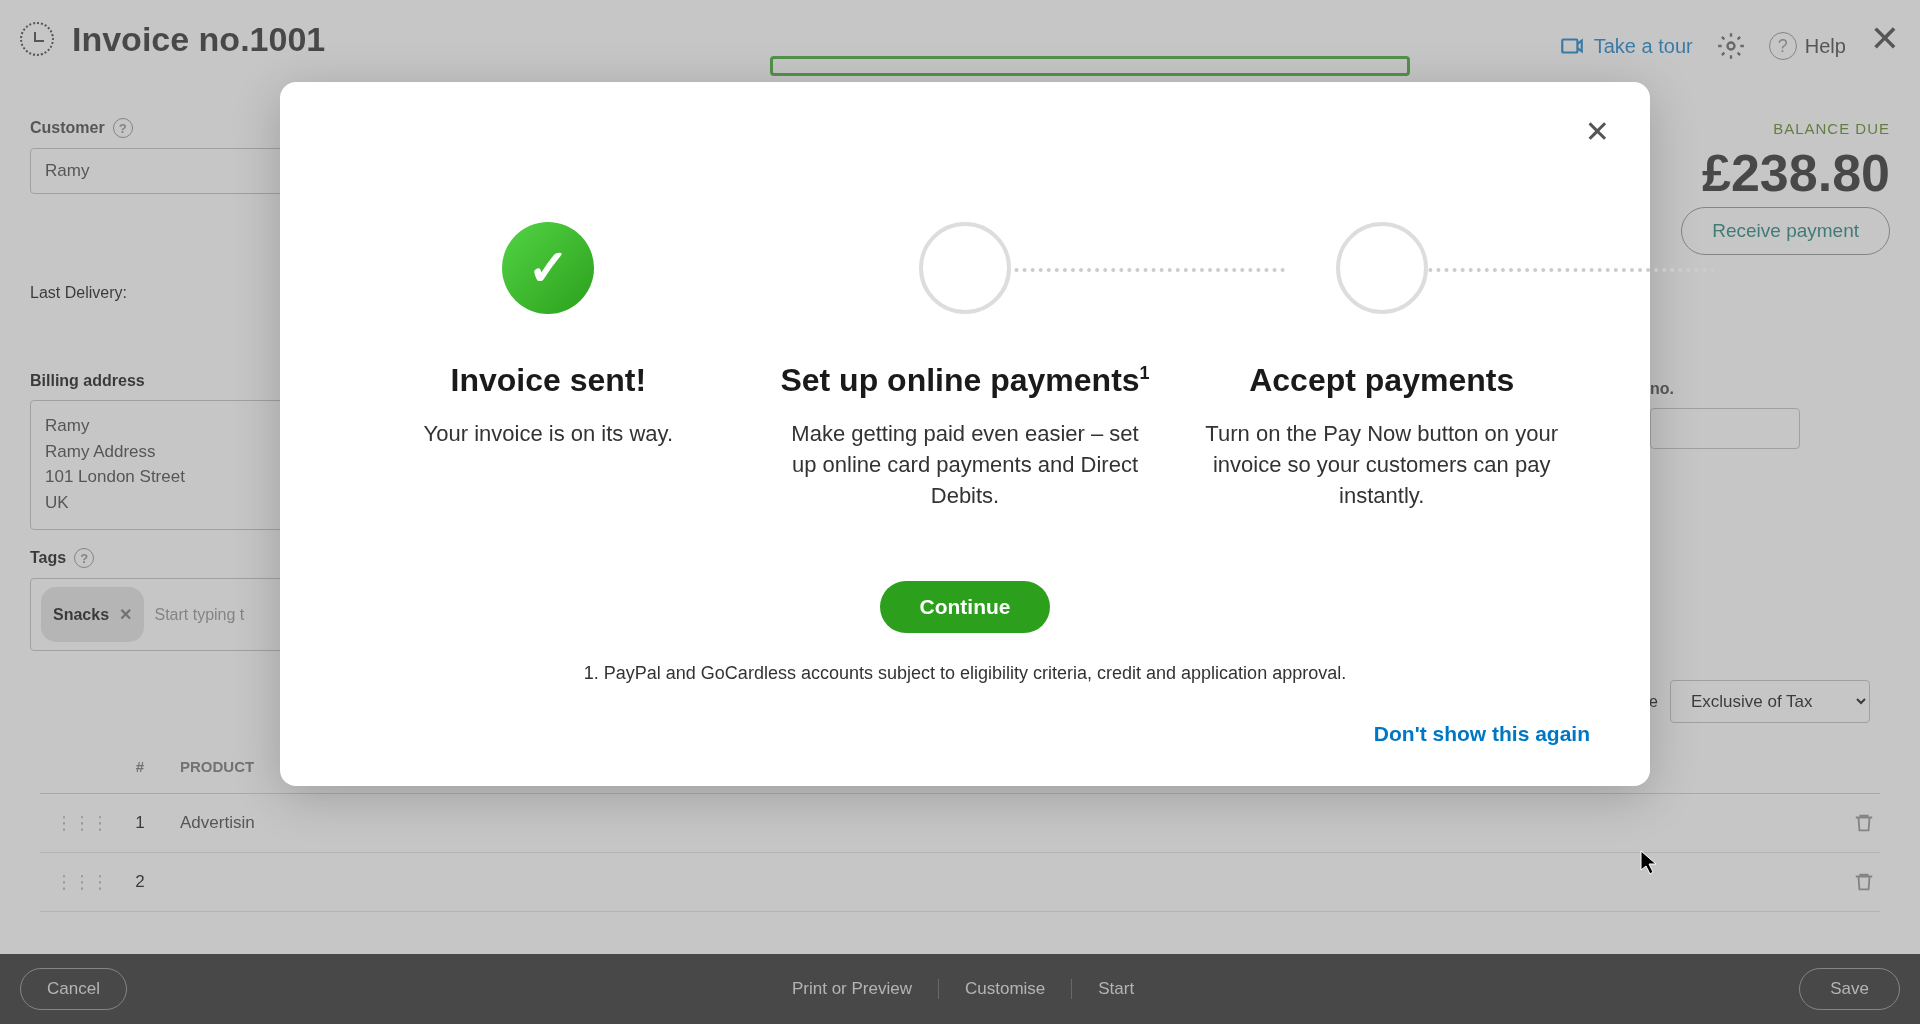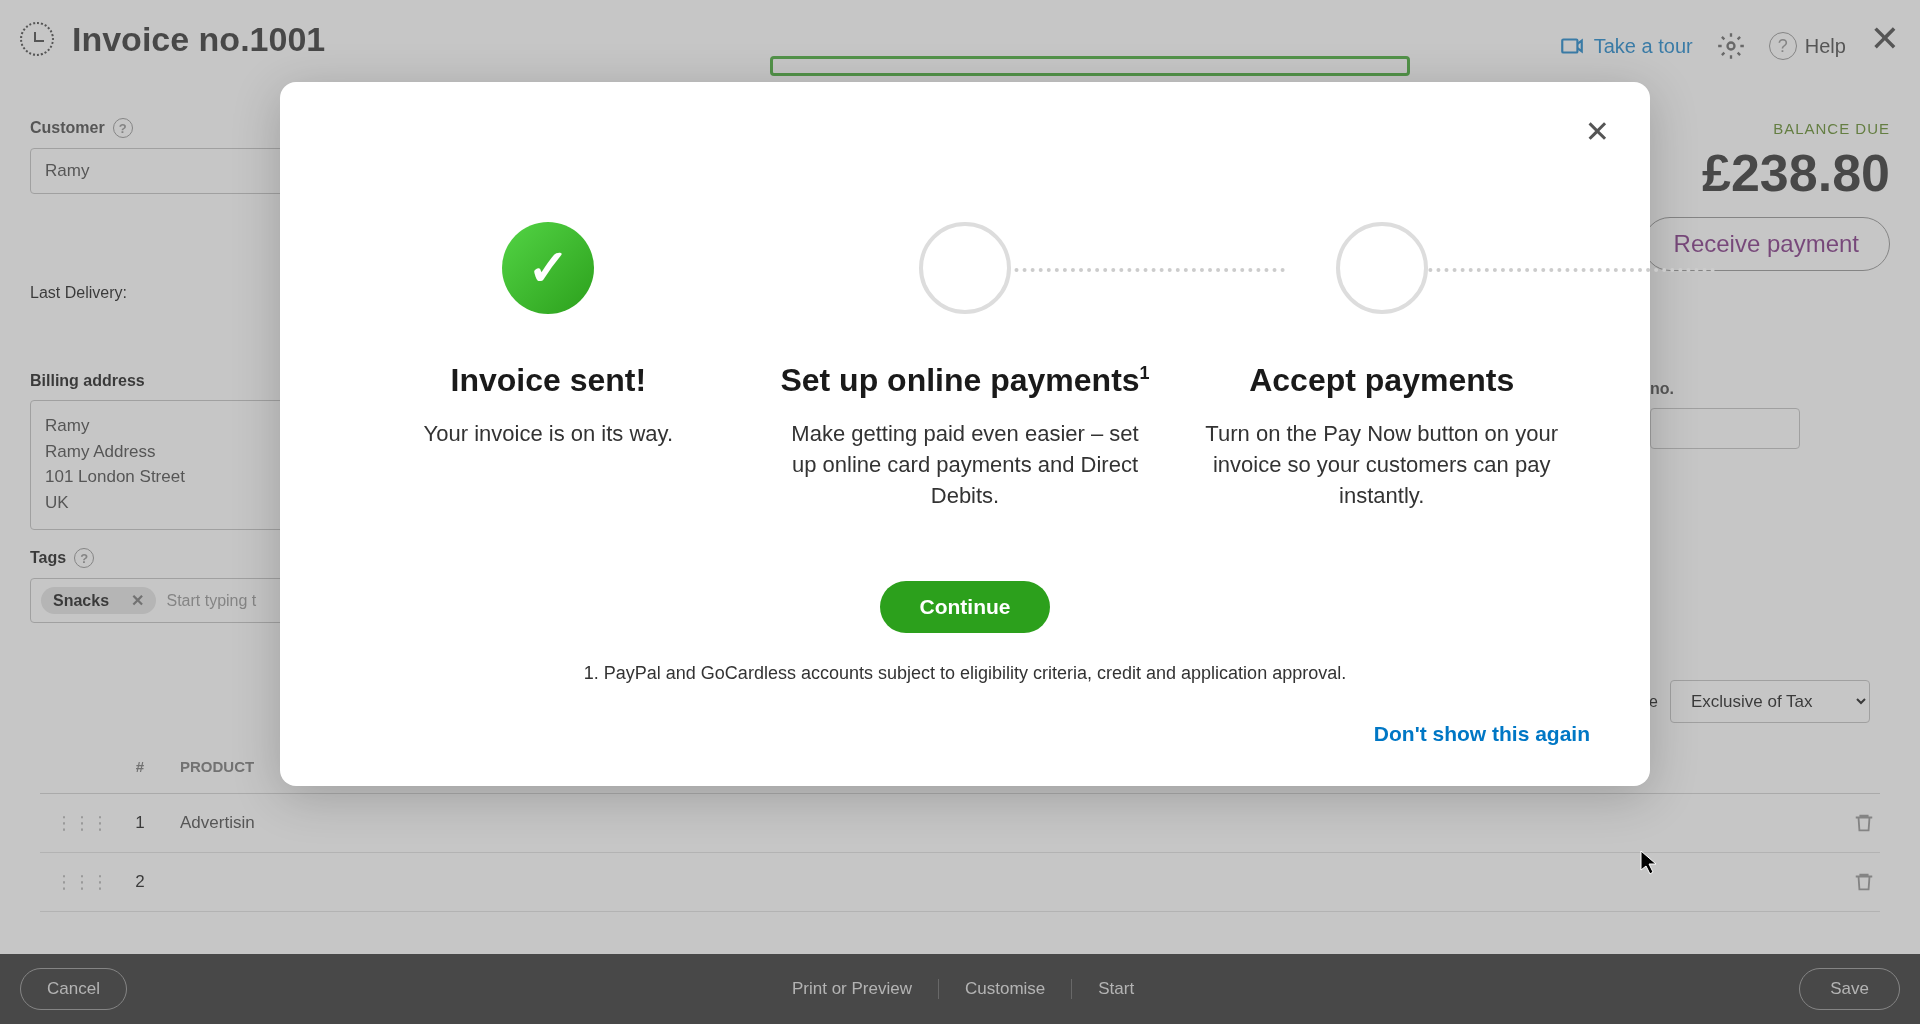--- a/index.html
+++ b/index.html
@@ -19,33 +19,33 @@
 .tour-link { display: flex; align-items: center; gap: 8px; color: #0077c5; font-size: 20px; cursor: pointer; }
 .icon-wrap { width: 28px; height: 28px; display: flex; align-items: center; justify-content: center; }
 .gear-svg { width: 30px; height: 30px; }
 .help-link { display: flex; align-items: center; gap: 8px; font-size: 20px; color: #333; cursor: pointer; }
 .close-main { font-size: 36px; color: #333; cursor: pointer; font-weight: 300; }
 
 
 .balance-area { position: absolute; right: 30px; top: 120px; text-align: right; }
 .balance-label { font-size: 15px; color: #4d7c0f; letter-spacing: 1px; }
 .balance-amount { font-size: 52px; font-weight: 700; color: #1a1a1a; margin-top: 6px; }
-.receive-btn { margin-top: 14px; padding: 12px 30px; border: 1.5px solid #888; border-radius: 30px; background: transparent; font-size: 24px; color: #701a75; cursor: pointer; }
+.receive-btn { margin-top: 4px; padding: 12px 30px; border: 1.5px solid #888; border-radius: 30px; background: transparent; font-size: 19px; color: #0f766e; cursor: pointer; }
 
 
 .customer-area { padding: 0 30px; margin-top: 40px; }
 .field-label { font-size: 16px; font-weight: 600; color: #333; display: flex; align-items: center; gap: 8px; }
 .help-circle { width: 20px; height: 20px; border: 1.5px solid #888; border-radius: 50%; display: inline-flex; align-items: center; justify-content: center; font-size: 13px; color: #888; }
 .customer-input { margin-top: 10px; width: 280px; padding: 12px 14px; border: 1.5px solid #bbb; border-radius: 4px; font-size: 17px; color: #333; }
 .last-delivery { margin-top: 90px; font-size: 16px; }
 .billing-label { margin-top: 70px; font-size: 16px; font-weight: 600; }
 .billing-box { margin-top: 10px; width: 280px; height: 130px; padding: 12px 14px; border: 1.5px solid #bbb; border-radius: 4px; font-size: 17px; color: #333; line-height: 1.5; white-space: pre-line; }
 .tags-label { margin-top: 18px; display: flex; align-items: center; gap: 8px; font-size: 16px; font-weight: 600; }
 .tags-input { margin-top: 10px; width: 280px; padding: 8px 10px; border: 1.5px solid #bbb; border-radius: 4px; display: flex; align-items: center; gap: 10px; }
-.tag-chip { background: #e0e0e0; padding: 4px 12px; border-radius: 15px; display: flex; align-items: center; gap: 22px; font-size: 16px; font-weight: 600; }
+.tag-chip { background: #e0e0e0; padding: 18px 12px; border-radius: 15px; display: flex; align-items: center; gap: 10px; font-size: 16px; font-weight: 600; }
 .tag-remove { color: #666; cursor: pointer; font-size: 16px; }
 .tag-placeholder { color: #888; font-size: 16px; }
 
 
 .invoice-no-area { position: absolute; right: 120px; top: 380px; }
 .invoice-no-input { margin-top: 10px; width: 150px; padding: 12px; border: 1.5px solid #bbb; border-radius: 4px; }
 
 
 .tax-area { position: absolute; right: 50px; top: 680px; display: flex; align-items: center; gap: 12px; }
 .tax-select { padding: 10px 40px 10px 16px; border: 1.5px solid #bbb; border-radius: 4px; font-size: 17px; background: #fff; }

